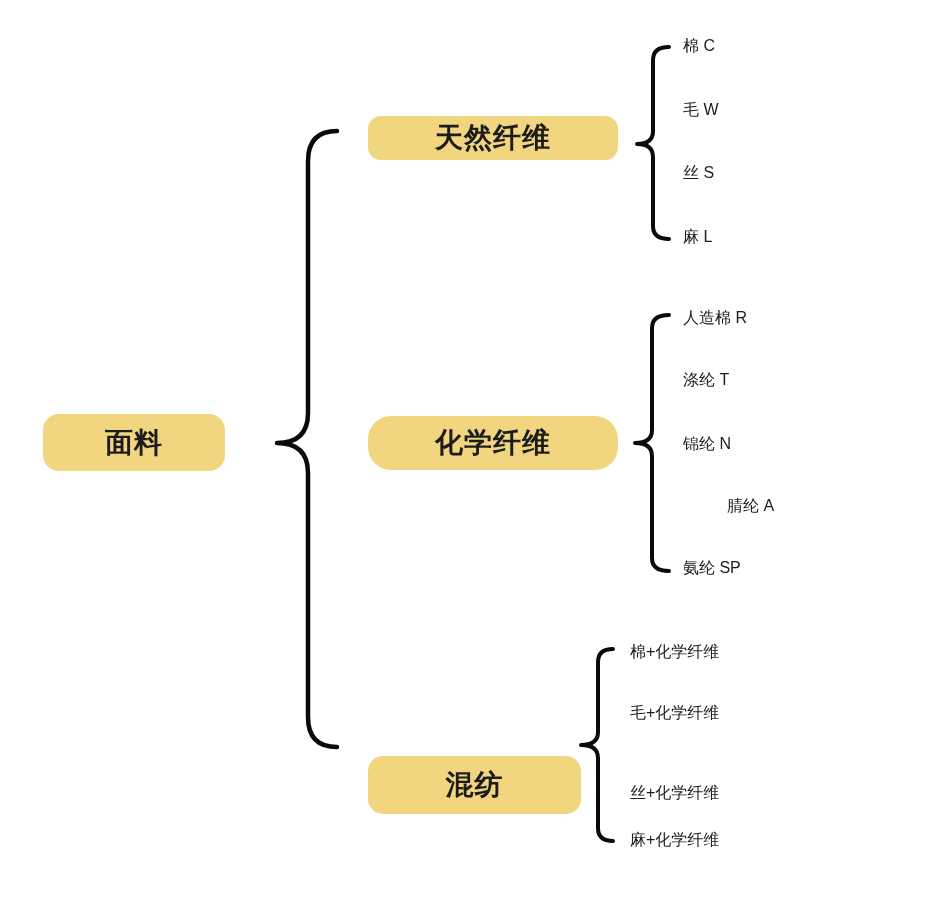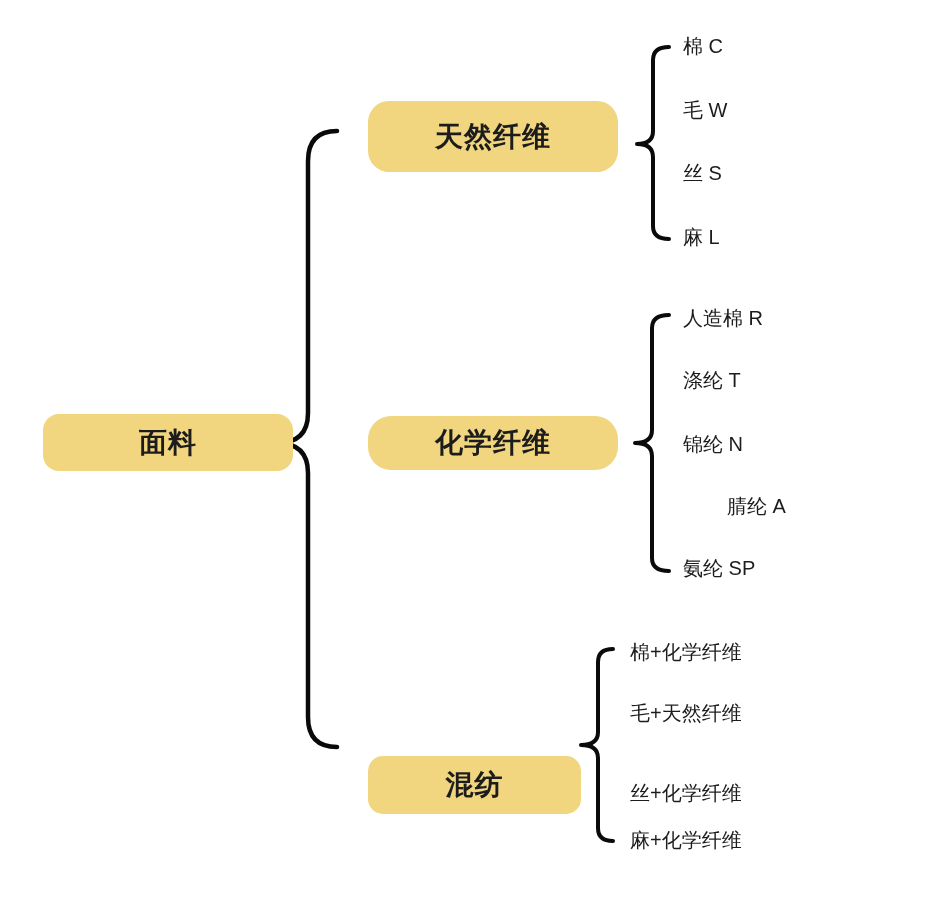--- a/index.html
+++ b/index.html
@@ -35,27 +35,27 @@
     display: flex;
     align-items: center;
     justify-content: center;
     background: var(--node-fill, #F1D67F);
     color: var(--text, #1c1c1c);
     font-weight: bold;
     font-size: 28px;
     letter-spacing: 1px;
     white-space: nowrap;
   }
-  .node.root   { left: 43px;  top: 414px; width: 250px; height: 57px; border-radius: 16px; }
-  .node.b1     { left: 368px; top: 101px; width: 250px; height: 71px; border-radius: 21px; }
+  .node.root   { left: 43px;  top: 414px; width: 182px; height: 57px; border-radius: 16px; }
+  .node.b1     { left: 368px; top: 116px; width: 250px; height: 44px; border-radius: 13px; }
   .node.b2     { left: 368px; top: 416px; width: 250px; height: 54px; border-radius: 23px; }
   .node.b3     { left: 368px; top: 732px; width: 213px; height: 58px; border-radius: 15px; margin-top: 24px; }
   .leaf {
     position: absolute;
-    font-size: 20px;
+    font-size: 16px;
     line-height: 22px;
     color: var(--text, #1c1c1c);
     white-space: nowrap;
   }
 </style>
 </head>
 <body>
 
 <div class="canvas">
 
@@ -76,17 +76,17 @@
   <div class="leaf" style="left:683px; top:162px;">丝 S</div>
   <div class="leaf" style="left:683px; top:226px;">麻 L</div>
 
   <div class="leaf" style="left:683px; top:307px;">人造棉 R</div>
   <div class="leaf" style="left:683px; top:369px;">涤纶 T</div>
   <div class="leaf" style="left:683px; top:433px;">锦纶 N</div>
   <div class="leaf" style="left:683px; top:495px;margin-left:44px;">腈纶 A</div>
   <div class="leaf" style="left:683px; top:557px;">氨纶 SP</div>
 
   <div class="leaf" style="left:630px; top:641px;">棉+化学纤维</div>
-  <div class="leaf" style="left:630px; top:702px;">毛+天然纤维</div>
+  <div class="leaf" style="left:630px; top:702px;">毛+化学纤维</div>
   <div class="leaf" style="left:630px; top:766px;margin-top:16px;">丝+化学纤维</div>
   <div class="leaf" style="left:630px; top:829px;text-align:right;">麻+化学纤维</div>
 
 </div>
 
 </body></html>

